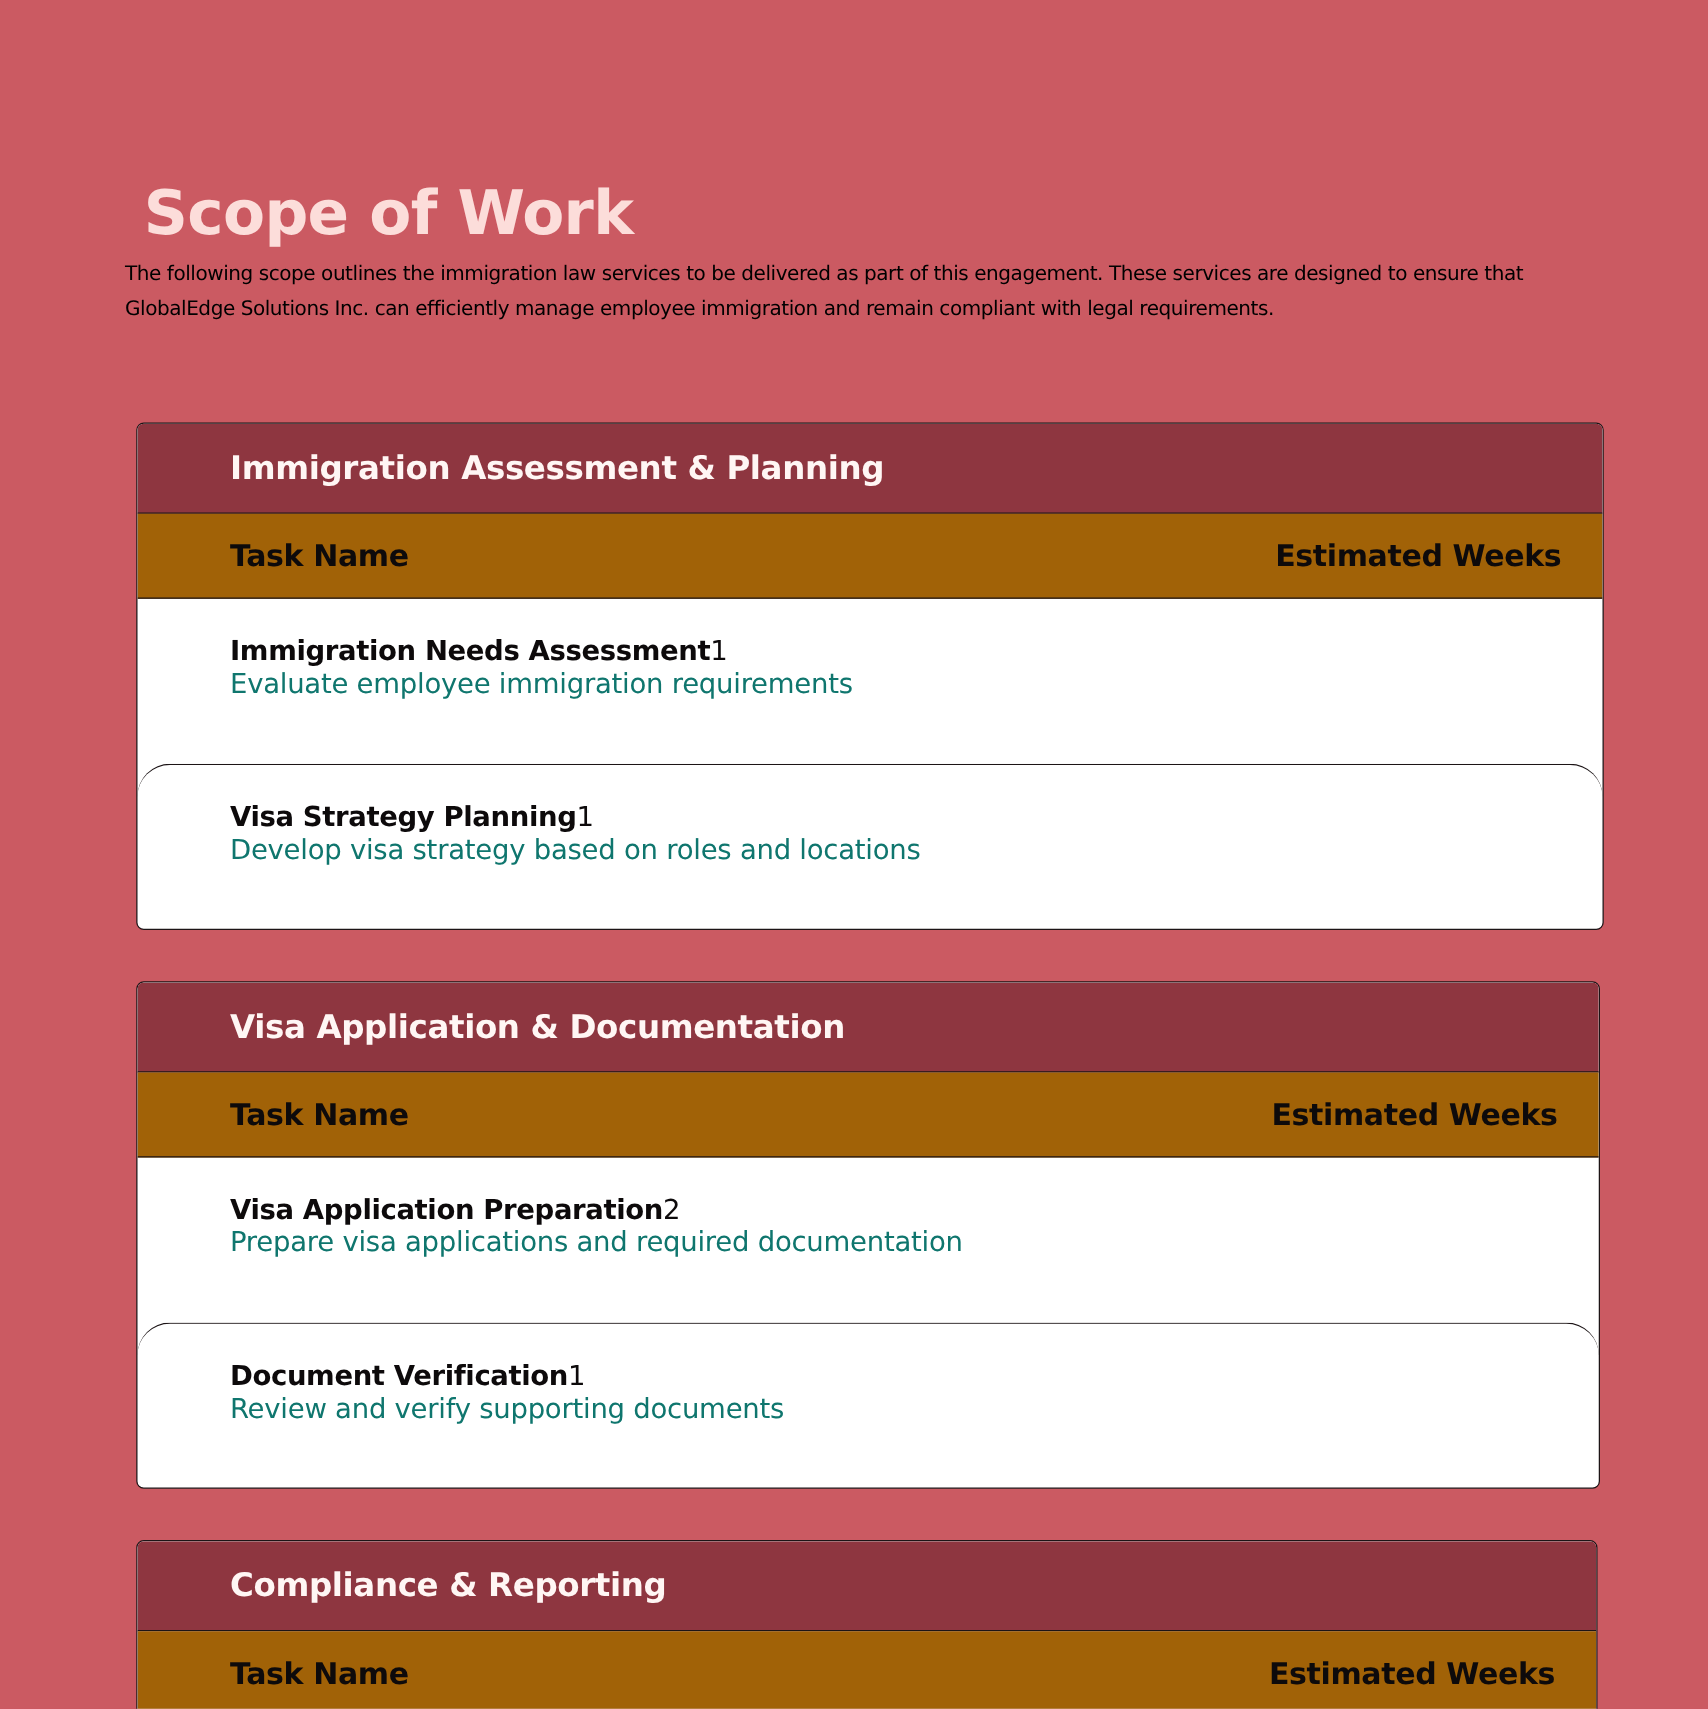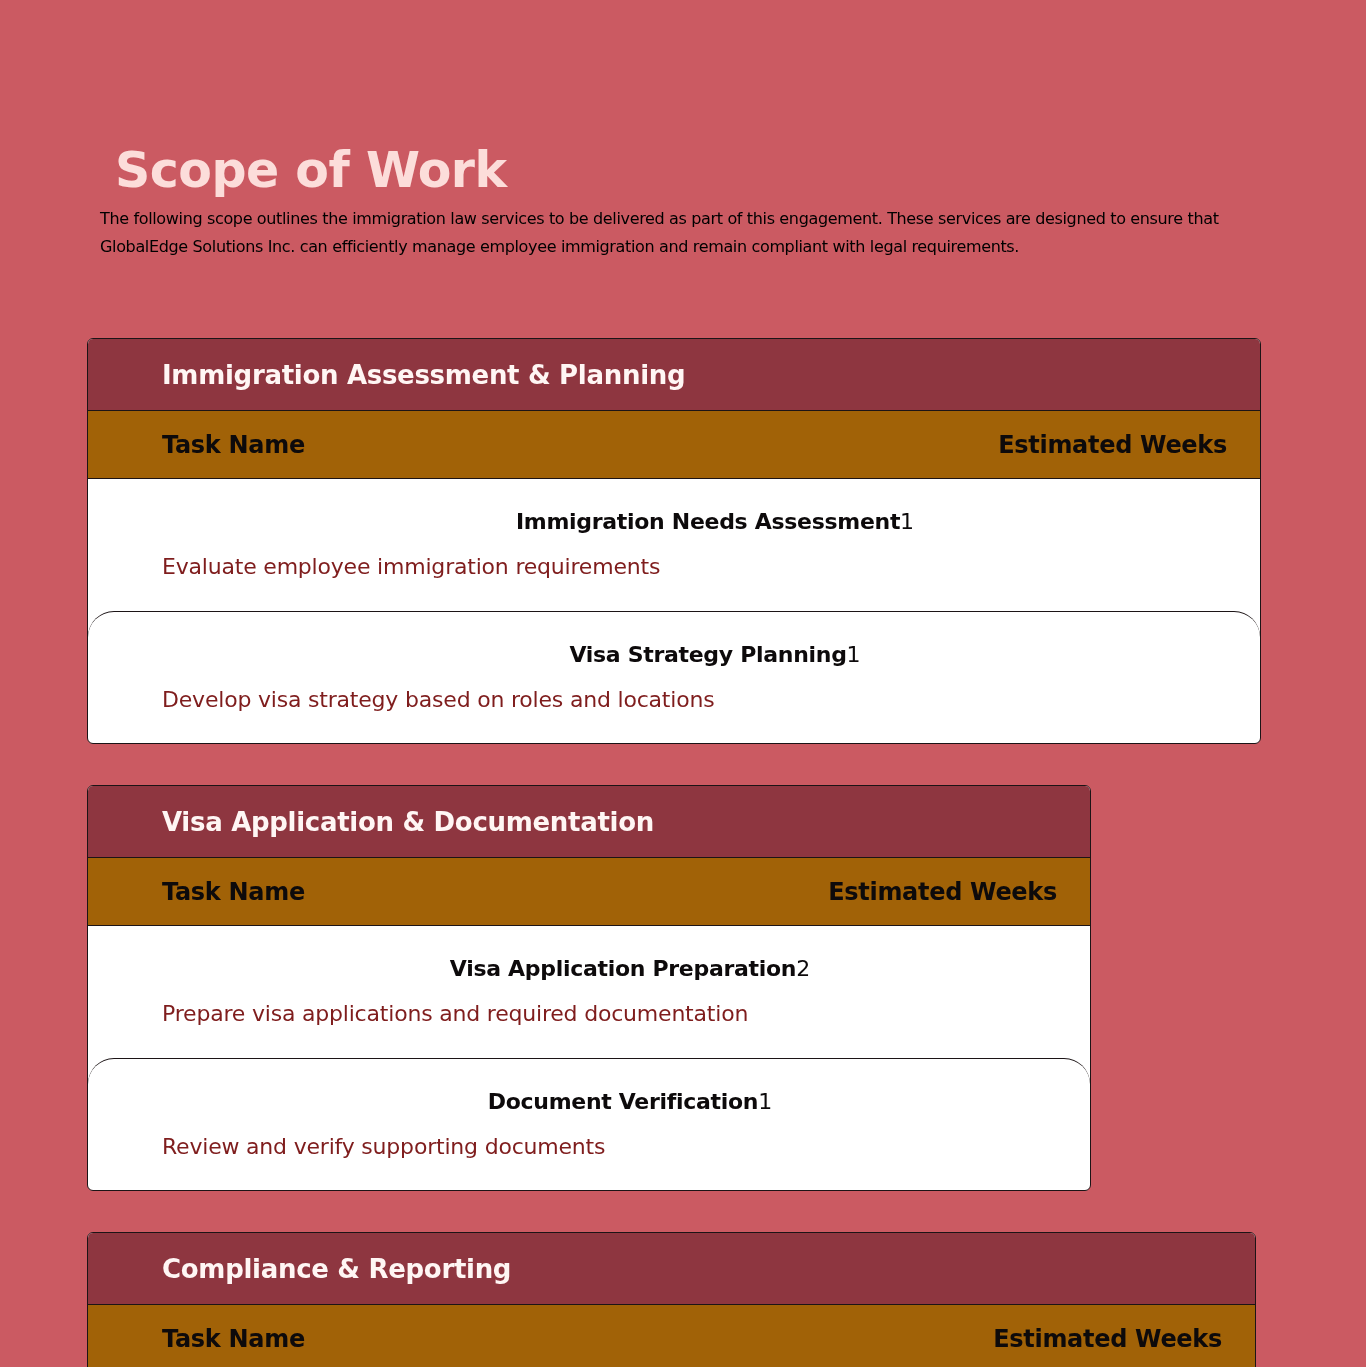--- a/index.html
+++ b/index.html
@@ -31,29 +31,29 @@
       top: 205px;
       width: 1180px;
       margin: 0;
       font-size: 16px;
       line-height: 28px;
       color: #000000;
       letter-spacing: -0.35px;
     }
     .card {
       position: absolute;
-      left: 87px;
+      left: 109px;
       background: #ffffff;
       border: 1.5px solid #1c1416;
       border-radius: 6px;
       overflow: hidden;
       box-sizing: border-box;
     }
     .card-1 { top: 338px; width: 1174px; }
-    .card-2 { top: 785px; width: 1004px; }
+    .card-2 { top: 785px; width: 1171px; }
     .card-3 { top: 1232px; width: 1169px; }
 
     .card-header {
       height: 72px;
       background: #8E3640;
       border-bottom: 1.5px solid #1c1416;
       box-sizing: border-box;
       display: flex;
       align-items: center;
       padding-left: 74px;
@@ -86,38 +86,37 @@
       box-sizing: border-box;
       padding: 30px 33px 0 74px;
       position: relative;
     }
     .task-row + .task-row {
       border-top: 1.5px solid #1c1416;
       border-radius: 26px;
     }
     .task-top {
       display: flex;
-      justify-content: center;
+      justify-content: flex-start;
       align-items: baseline;
-      margin-left: 41px;
     }
     .task-name {
       font-size: 22px;
       font-weight: bold;
       color: #0d0a0b;
       letter-spacing: -0.3px;
     }
     .task-weeks {
       font-size: 22px;
       color: #0d0a0b;
     }
     .task-desc {
-      margin-top: 20px;
+      margin-top: 1px;
       font-size: 22px;
-      color: #7f1d1d;
+      color: #0f766e;
       letter-spacing: -0.2px;
     }
   </style>
 </head>
 <body>
 
 <h1 class="page-title">Scope of Work</h1>
 <p class="intro">The following scope outlines the immigration law services to be delivered as part of this engagement. These services are designed to ensure that GlobalEdge Solutions Inc. can efficiently manage employee immigration and remain compliant with legal requirements.</p>
 
 <div class="card card-1">

